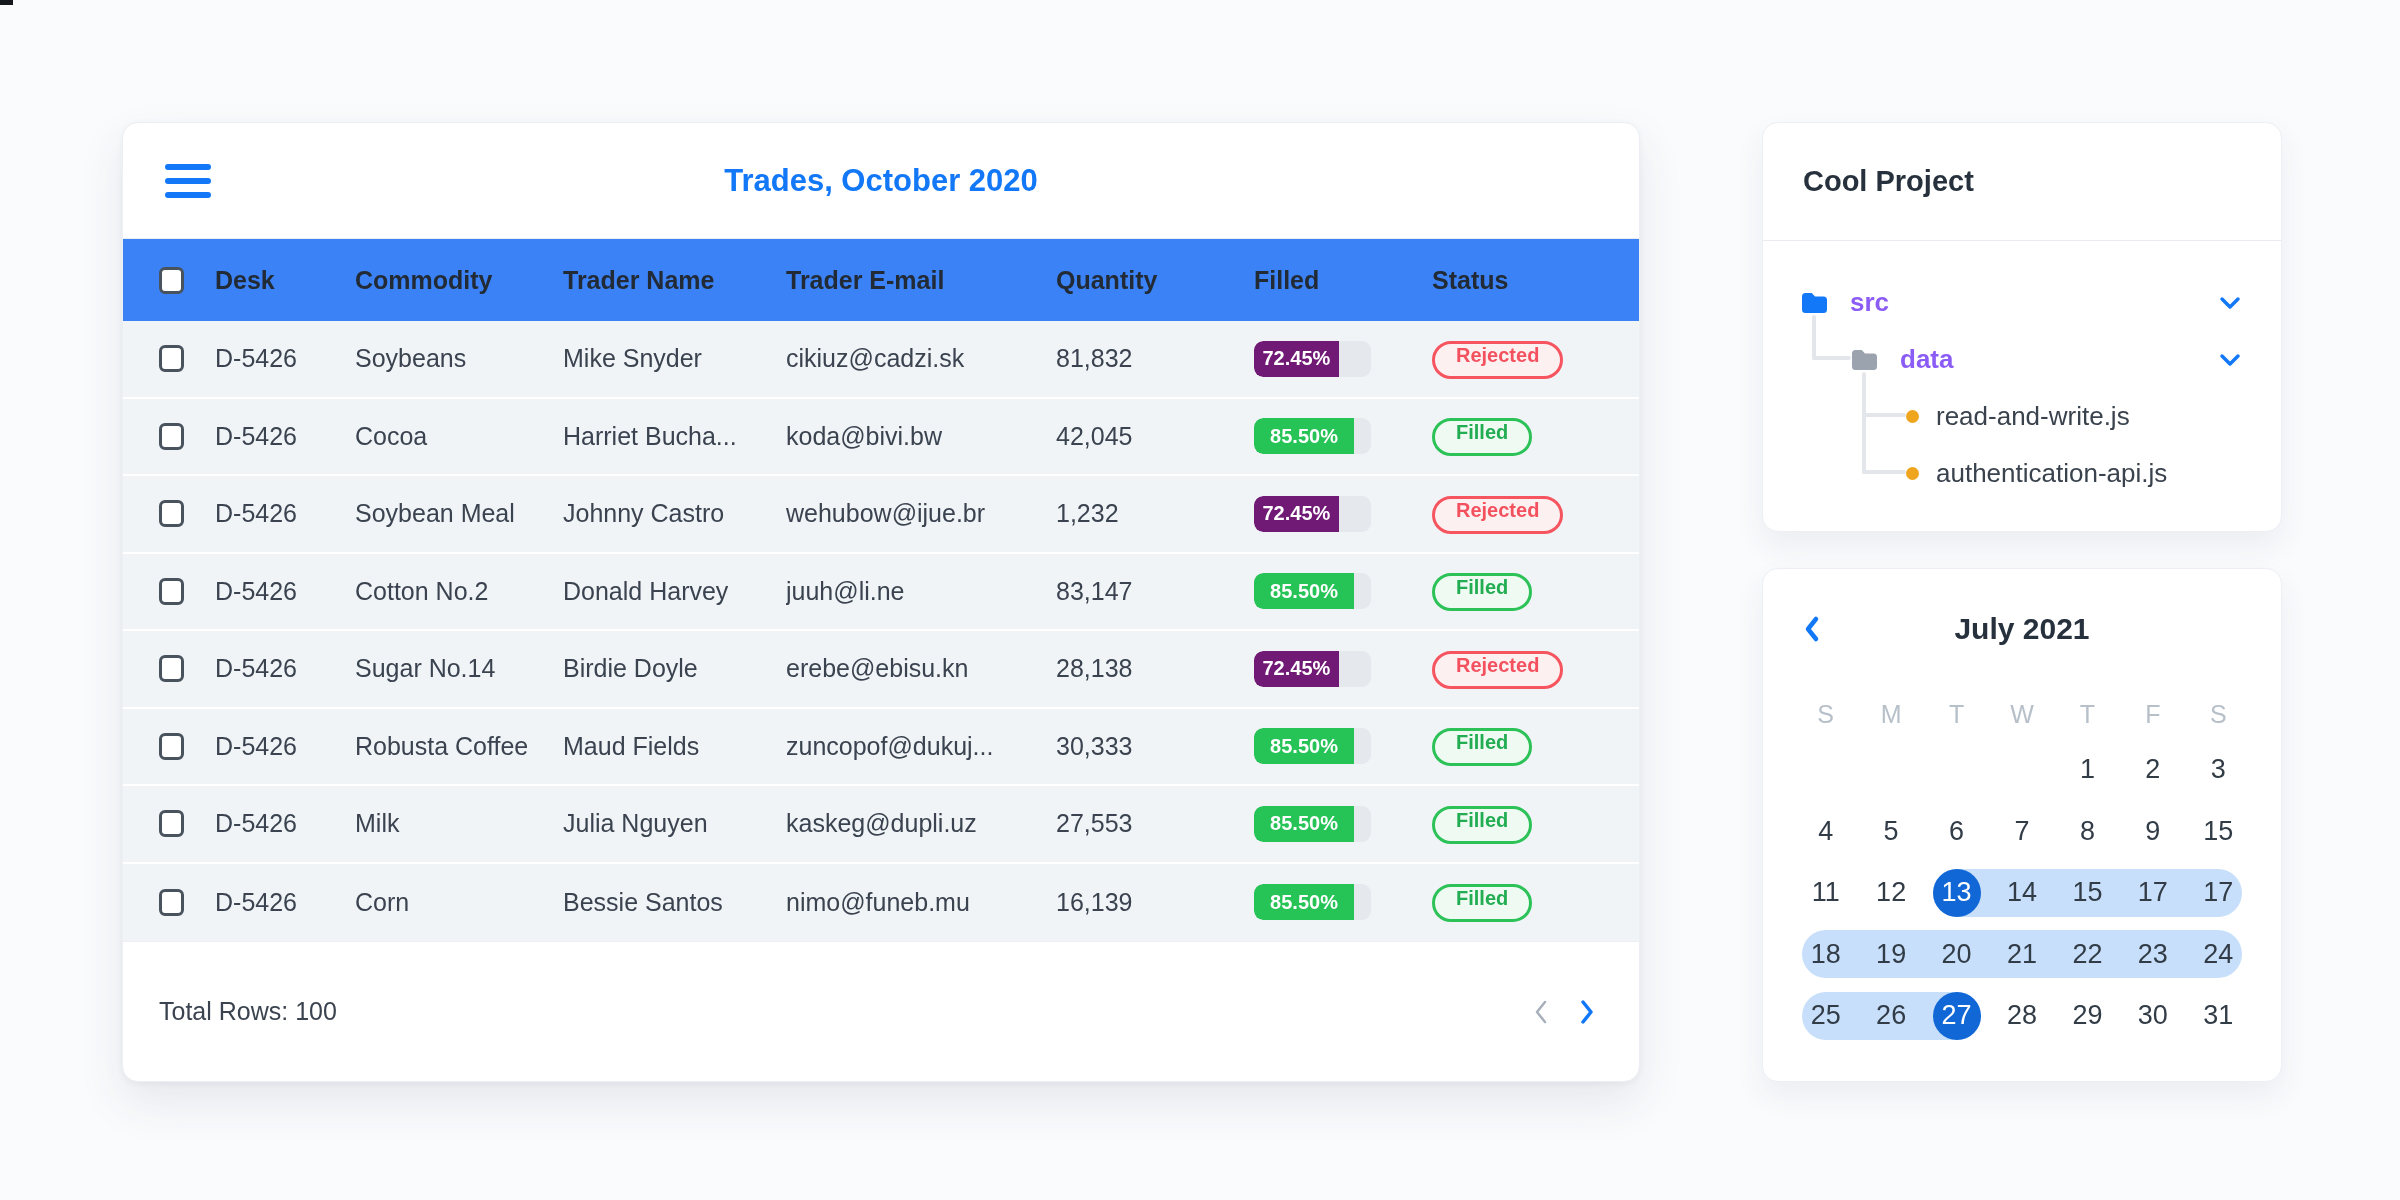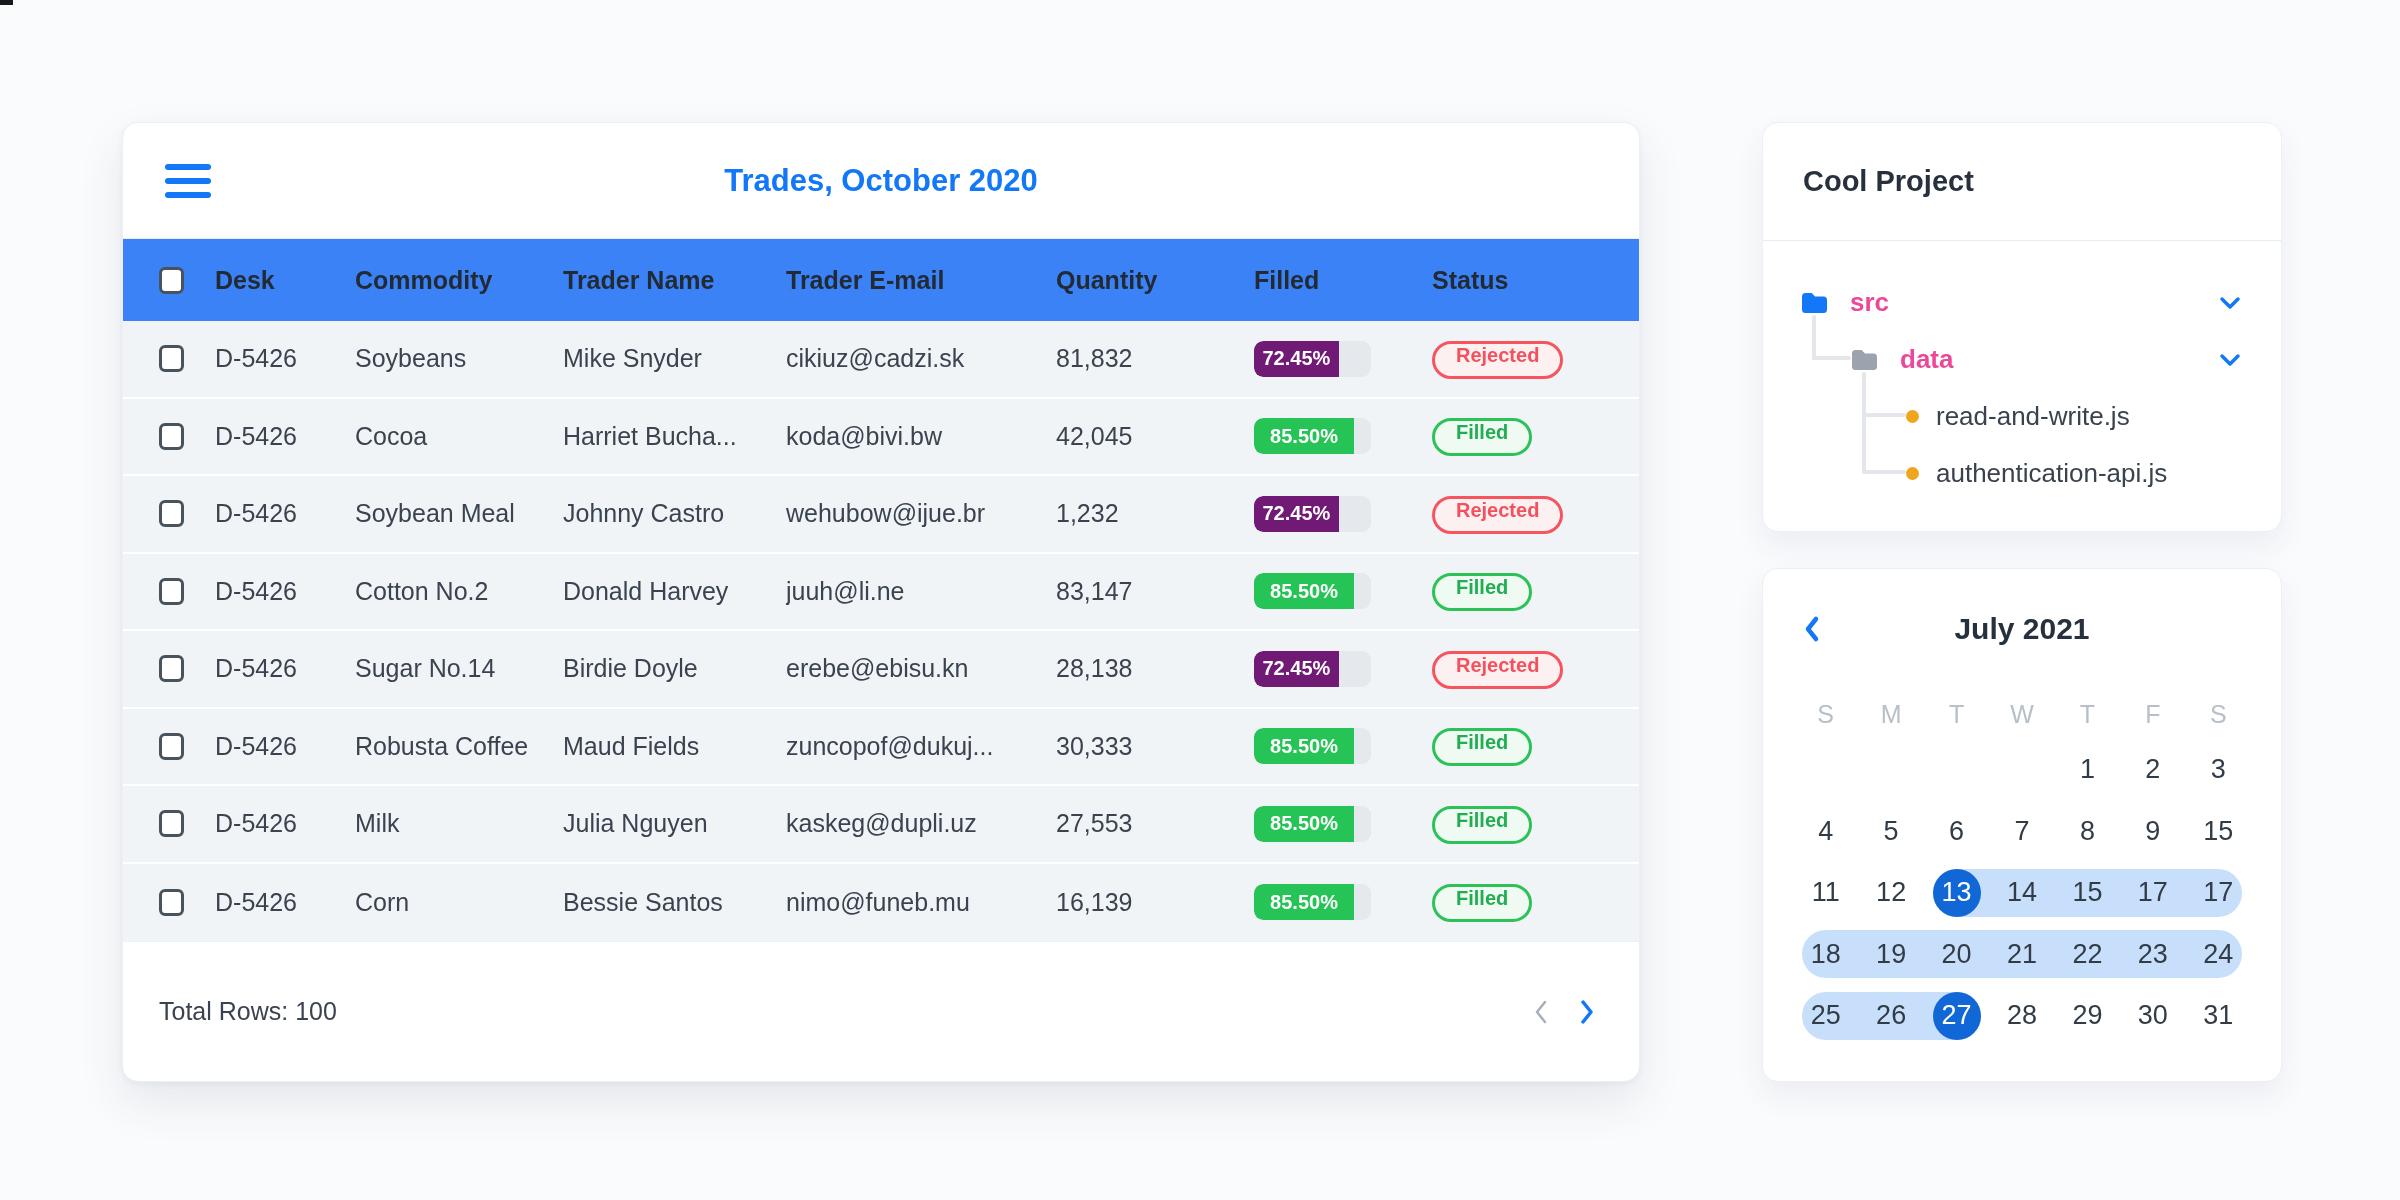--- a/index.html
+++ b/index.html
@@ -82,21 +82,21 @@
   .pc-header { height:118px; display:flex; align-items:center; padding:0 40px; border-bottom:1px solid #e8ecf0; }
   .pc-title { font-size:29px; font-weight:600; color:#27313d; }
   .tree { position:relative; height:290px; }
   .titem { position:absolute; left:0; right:0; height:57px; display:flex; align-items:center; }
   .t-src   { top:33px;  padding-left:38px; }
   .t-data  { top:90px;  padding-left:88px; }
   .t-file1 { top:147px; padding-left:143px; }
   .t-file2 { top:204px; padding-left:143px; }
   .titem .ficon { margin-right:22px; flex:0 0 auto; }
   .tlabel { font-size:26px; color:#39424d; }
-  .tlabel.bold { font-weight:700; color:#ec4899;text-align:center; }
+  .tlabel.bold { font-weight:700; color:#8b5cf6;text-align:center; }
   .tree-chev { position:absolute; right:40px; top:50%; transform:translateY(-50%); cursor:pointer; display:flex; }
   .dot { width:13px; height:13px; border-radius:50%; background:#f0a51f; margin-right:17px; flex:0 0 auto; }
   .conn { position:absolute; background:#e3e7ec; border-radius:2px; }
   .c1 { left:49px; top:74px;  width:4px;  height:45px; }
   .c2 { left:49px; top:115px; width:39px; height:4px; }
   .c3 { left:99px; top:131px; width:4px;  height:102px; }
   .c4 { left:99px; top:172px; width:44px; height:4px; }
   .c5 { left:99px; top:229px; width:44px; height:4px; }
 
   

